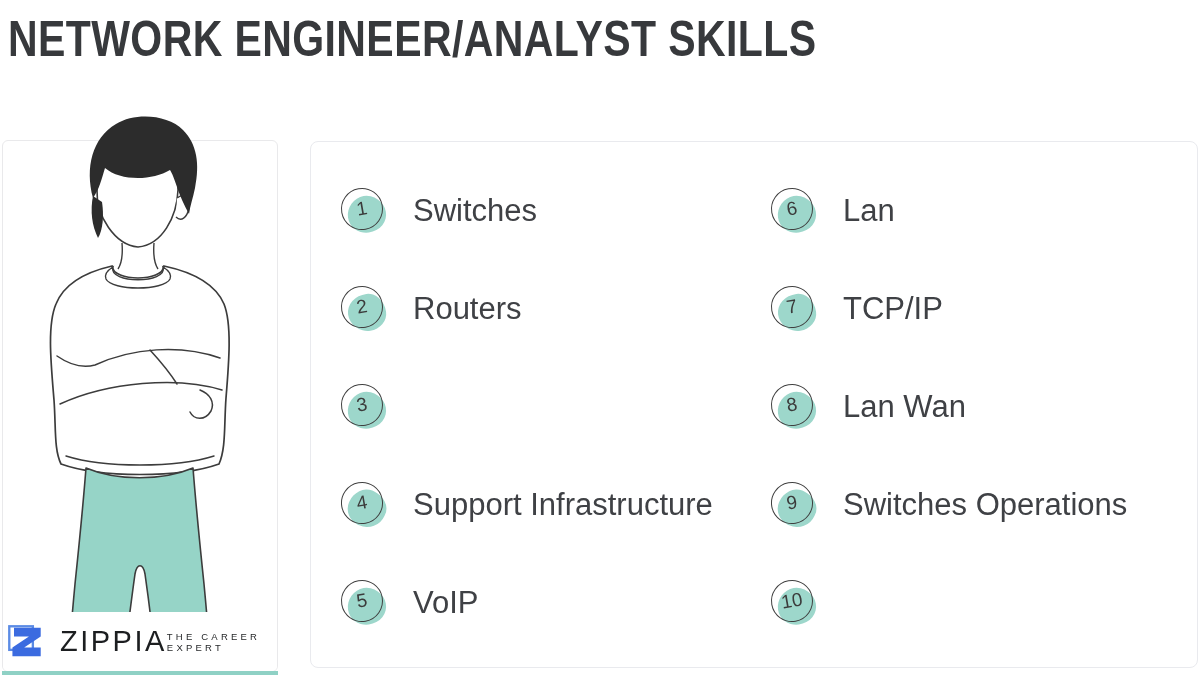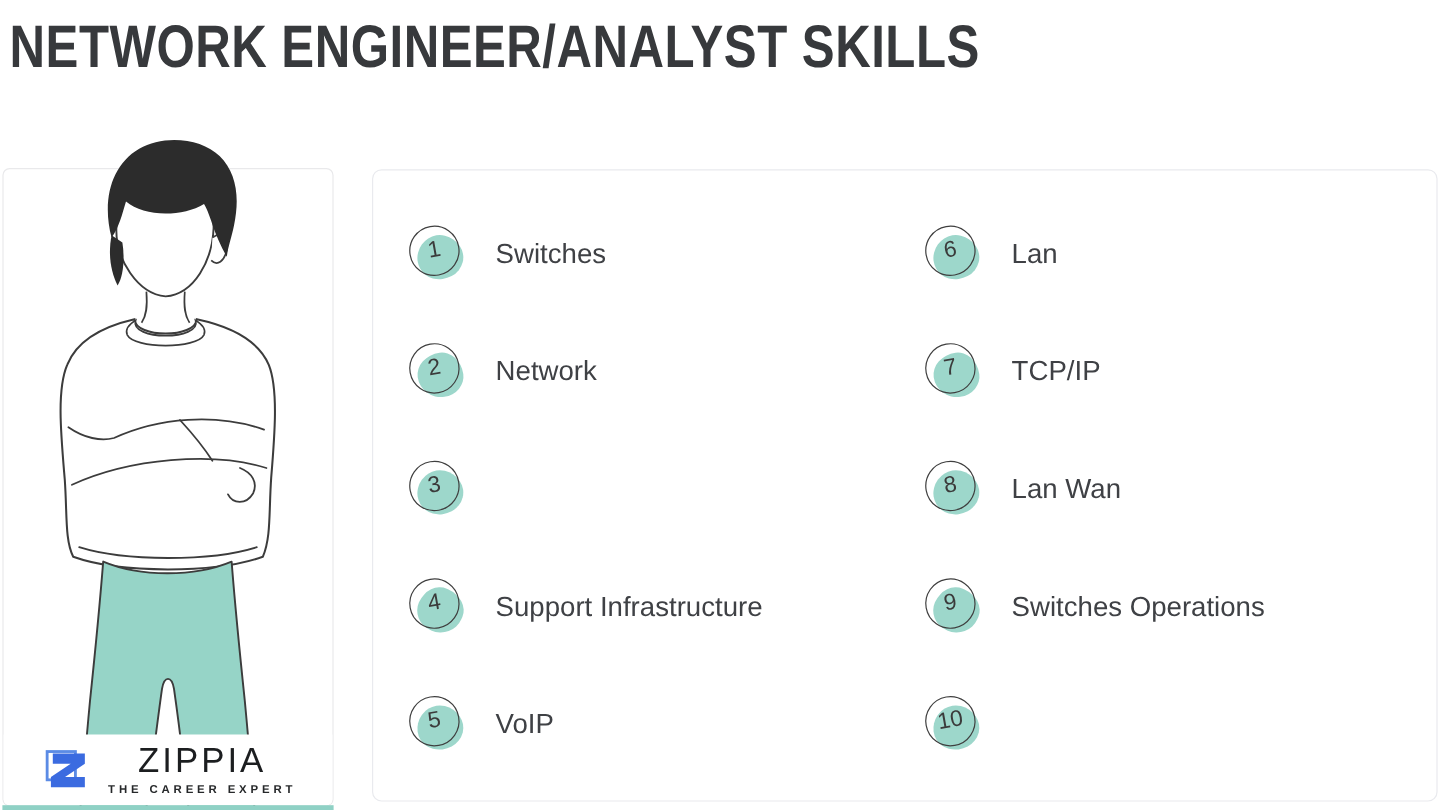--- a/index.html
+++ b/index.html
@@ -23,23 +23,23 @@
   .person-svg {
     position:absolute; left:0; top:110px; width:280px; height:563px;
     z-index:2; pointer-events:none;
   }
   .logo-bar {
     position:absolute; left:3px; top:612px; width:274px; height:59px;
     background:#fff; z-index:4; display:flex; align-items:center;
     justify-content:center; gap:13px; border-radius:0 0 5px 5px;
   }
   .z-icon { width:44px; height:44px; flex:0 0 auto; }
-  .logo-text { display:flex; flex-direction:column; align-items:center; }
+  .logo-text { display:flex; flex-direction:row; align-items:flex-start; }
   .brand { font-size:29px; font-weight:500; letter-spacing:2.5px; color:#1c1e20; line-height:1; }
-  .tagline { font-size:9.5px; font-weight:700; letter-spacing:3.2px; color:#26282a; margin-top:4px; }
+  .tagline { font-size:9.5px; font-weight:400; letter-spacing:3.2px; color:#26282a; margin-top:4px; }
   .accent-strip {
     position:absolute; left:2px; top:671px; width:276px; height:4px;
     background:#8fd1c5; z-index:5;
   }
 
   
   .skills-card {
     position:absolute; left:310px; top:141px; width:888px; height:527px;
     background:#fff; border:1px solid #e9eaee; border-radius:8px; z-index:1;
   }
@@ -57,21 +57,21 @@
     border-radius:48% 52% 55% 45% / 52% 48% 52% 48%;
   }
   .skill:nth-child(2) .blob { border-radius:55% 45% 48% 52% / 48% 55% 45% 52%; transform:rotate(-8deg); }
   .skill:nth-child(4) .blob { border-radius:45% 55% 52% 48% / 55% 45% 52% 48%; transform:rotate(24deg); }
   .ring {
     position:absolute; left:0; top:0; width:42px; height:42px;
     border:1.6px solid #3f3f3f; border-radius:50%;
     display:flex; align-items:center; justify-content:center;
     font-size:19px; color:#3b3b3b; transform:rotate(-10deg);
   }
-  .label { font-size:23px; color:#3f4145; white-space:nowrap; }
+  .label { font-size:31px; color:#3f4145; white-space:nowrap; }
 </style>
 </head>
 <body>
 
 <div class="page">
 
   <h1 class="title">NETWORK ENGINEER/ANALYST SKILLS</h1>
 
   <div class="person-card"></div>
 
@@ -122,21 +122,21 @@
           <span class="blob"></span>
           <span class="ring">1</span>
         </div>
         <span class="label">Switches</span>
       </div>
       <div class="skill">
         <div class="badge">
           <span class="blob"></span>
           <span class="ring">2</span>
         </div>
-        <span class="label">Network</span>
+        <span class="label">Routers</span>
       </div>
       <div class="skill">
         <div class="badge">
           <span class="blob"></span>
           <span class="ring">3</span>
         </div>
       </div>
       <div class="skill">
         <div class="badge">
           <span class="blob"></span>

